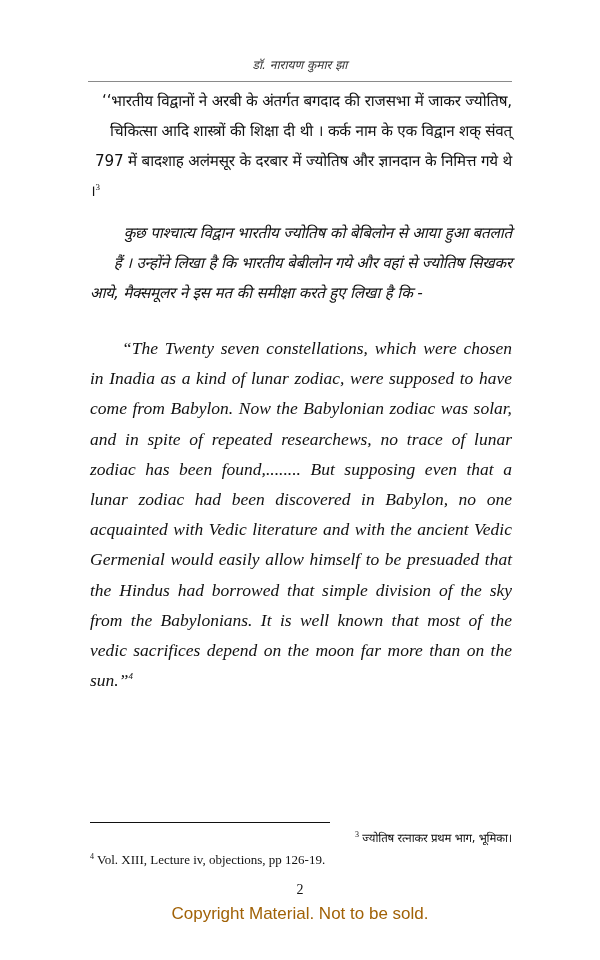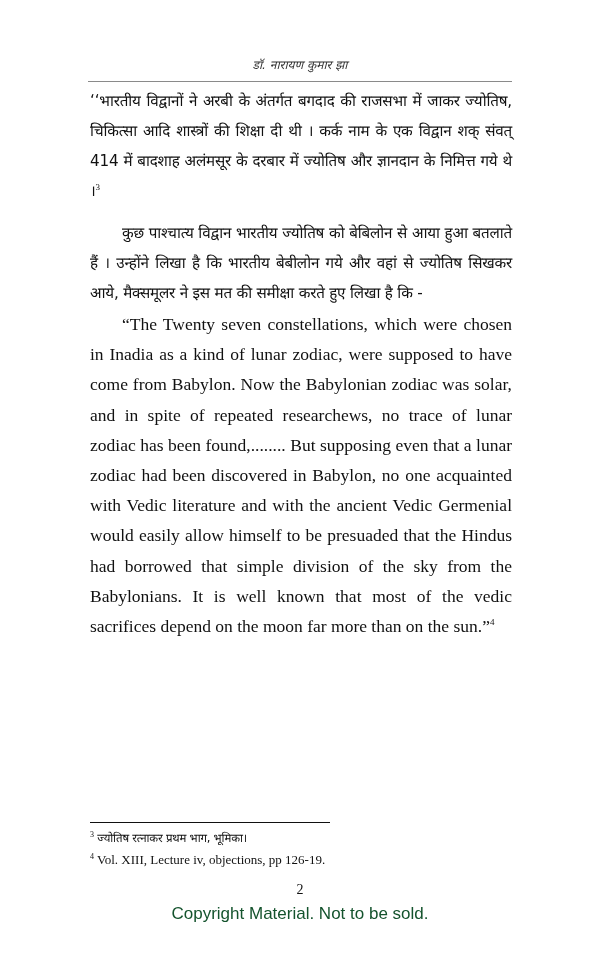--- a/index.html
+++ b/index.html
@@ -47,29 +47,30 @@
   .para {
     margin: 0;
     text-align: justify;
     text-align-last: left;
   }
   .hi {
     font-family: "DejaVu Sans", sans-serif;
     font-size: 15.2px;
     line-height: 30px;
     letter-spacing: -0.2px;
+    text-align: right;
   }
   .en {
     font-family: "Liberation Serif", serif;
     font-size: 17.5px;
     line-height: 30.2px;
   }
-  .indent { text-indent: 32px; }
+  .indent { text-indent: 32px; font-style: italic; }
   .gap { margin-top: 12px; }
-  .gap-en { margin-top: 1px; }
+  .gap-en { margin-top: 25px; }
   sup {
     font-size: 9px;
     line-height: 0;
     vertical-align: super;
     font-family: "Liberation Serif", serif;
   }
   .fn-rule {
     position: absolute;
     top: 822px;
     left: 90px;
@@ -102,33 +103,33 @@
     font-size: 14px;
   }
   .copyright {
     position: absolute;
     top: 904px;
     left: 0;
     width: 600px;
     text-align: center;
     font-family: "Liberation Sans", sans-serif;
     font-size: 17px;
-    color: #14532d;
+    color: #a16207;
   }
 </style>
 </head>
 <body>
 
 <div class="page">
 
   <div class="running-head">डॉ. नारायण कुमार झा</div>
   <div class="head-rule"></div>
 
   <div class="body">
-    <p class="para hi"><span>‘‘भारतीय विद्वानों ने अरबी के अंतर्गत बगदाद की राजसभा में जाकर ज्योतिष, चिकित्सा आदि शास्त्रों की शिक्षा दी थी । कर्क नाम के एक विद्वान शक् संवत् 414 में बादशाह अलंमसूर के दरबार में ज्योतिष और ज्ञानदान के निमित्त गये थे ।</span><sup>3</sup></p>
+    <p class="para hi"><span>‘‘भारतीय विद्वानों ने अरबी के अंतर्गत बगदाद की राजसभा में जाकर ज्योतिष, चिकित्सा आदि शास्त्रों की शिक्षा दी थी । कर्क नाम के एक विद्वान शक् संवत् 797 में बादशाह अलंमसूर के दरबार में ज्योतिष और ज्ञानदान के निमित्त गये थे ।</span><sup>3</sup></p>
 
     <p class="para hi indent gap"><span>कुछ पाश्चात्य विद्वान भारतीय ज्योतिष को बेबिलोन से आया हुआ बतलाते हैं । उन्होंने लिखा है कि भारतीय बेबीलोन गये और वहां से ज्योतिष सिखकर आये, मैक्समूलर ने इस मत की समीक्षा करते हुए लिखा है कि -</span></p>
 
     <p class="para en indent gap-en"><span>“The Twenty seven constellations, which were chosen in Inadia as a kind of lunar zodiac, were supposed to have come from Babylon. Now the Babylonian zodiac was solar, and in spite of repeated researchews, no trace of lunar zodiac has been found,........ But supposing even that a lunar zodiac had been discovered in Babylon, no one acquainted with Vedic literature and with the ancient Vedic Germenial would easily allow himself to be presuaded that the Hindus had borrowed that simple division of the sky from the Babylonians. It is well known that most of the vedic sacrifices depend on the moon far more than on the sun.”</span><sup>4</sup></p>
 
   </div>
 
   <div class="fn-rule"></div>
 
   <div class="footnotes">

